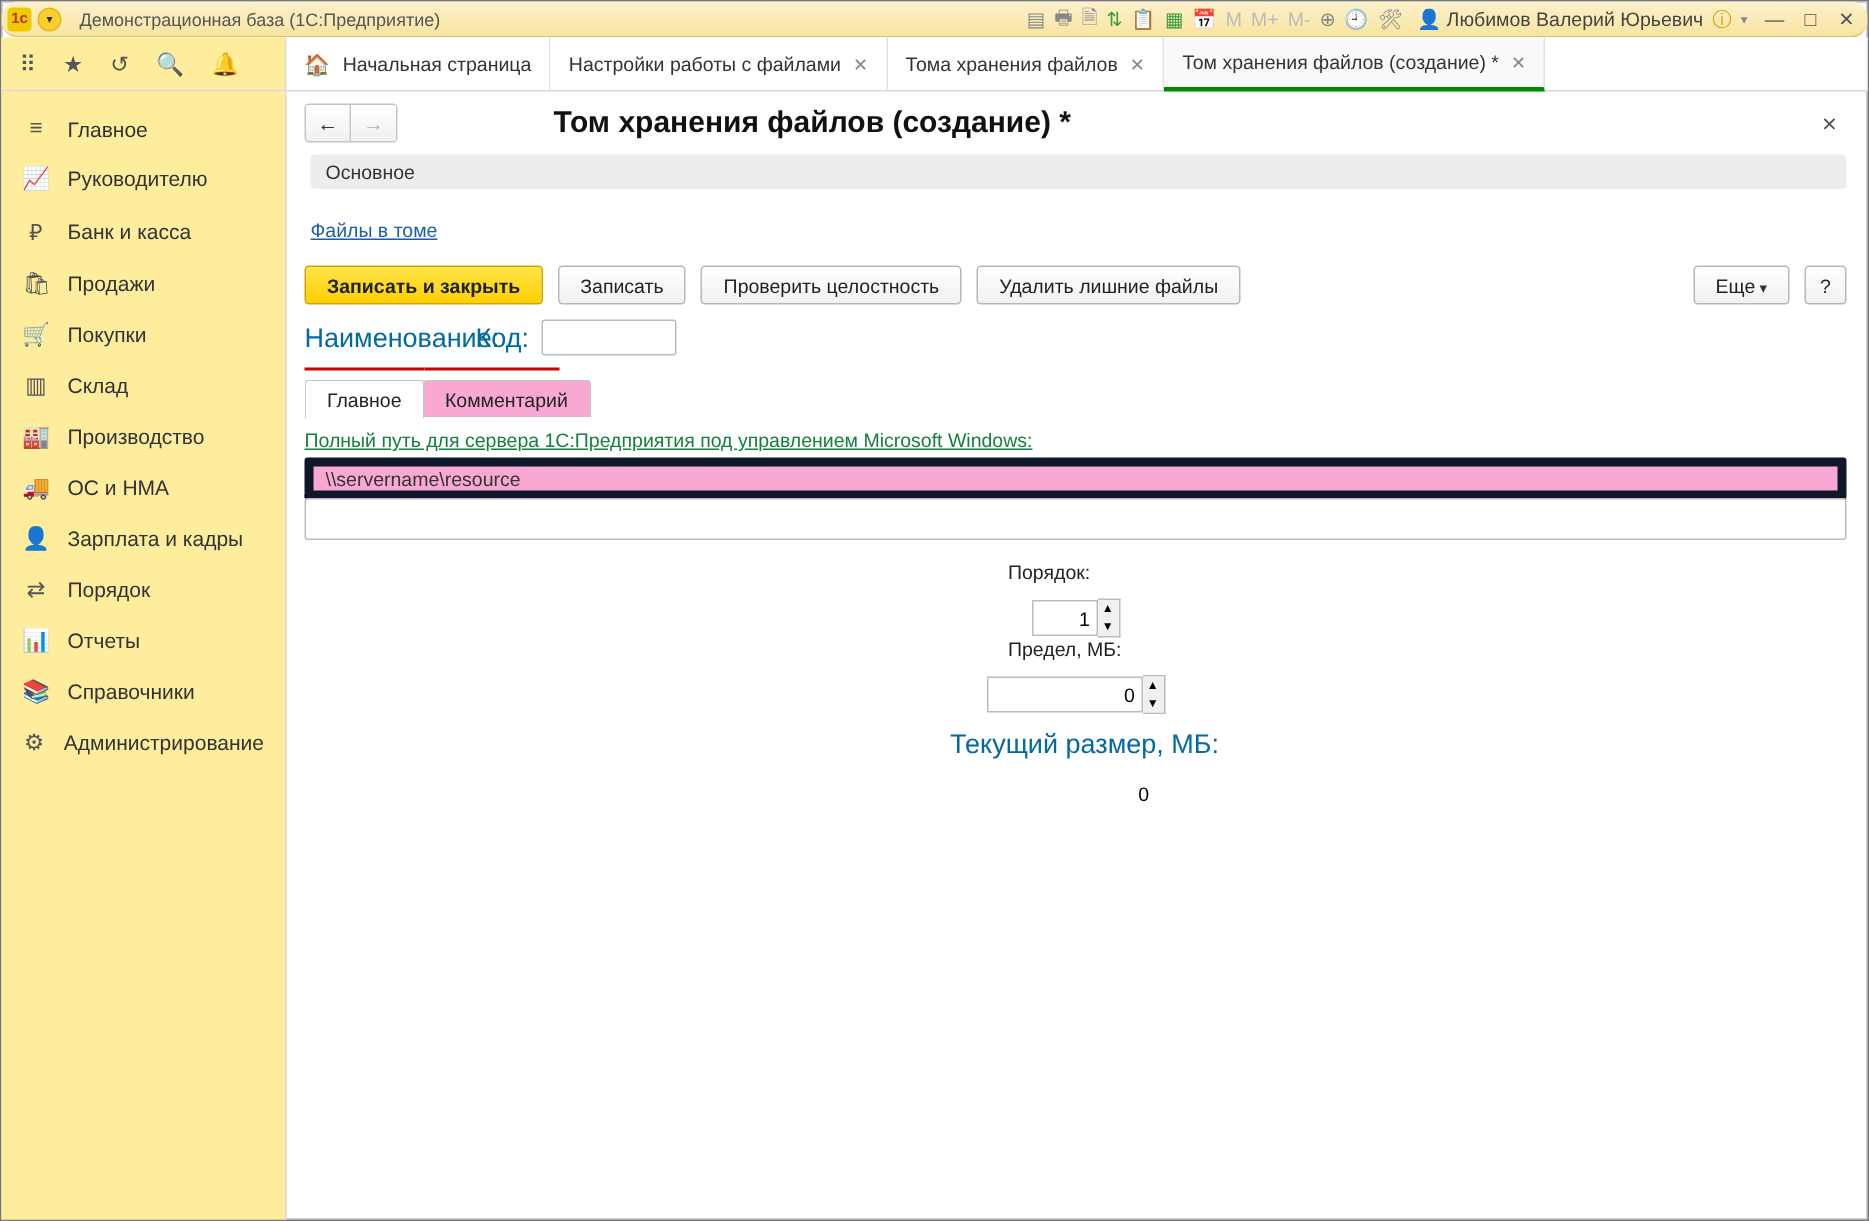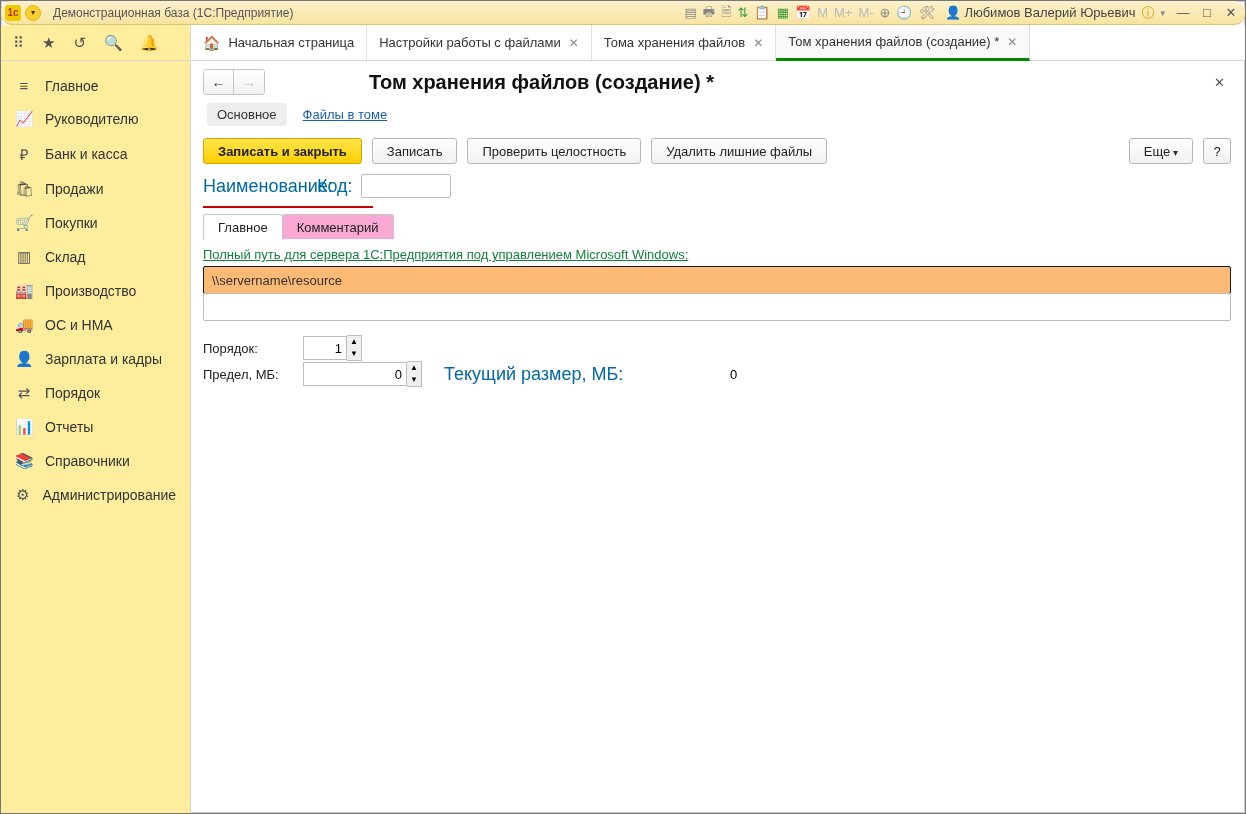--- a/index.html
+++ b/index.html
@@ -61,21 +61,21 @@
   .navbtns { display:flex; border:1px solid #c5c5c5; border-radius:3px; overflow:hidden; }
   .navbtns button {
     width:30px; height:24px; border:none; background:linear-gradient(#fff,#f0f0f0);
     cursor:pointer; color:#333; font-size:14px;
   }
   .navbtns button:first-child { border-right:1px solid #c5c5c5; font-weight:bold; }
   .navbtns button:last-child { color:#bbb; }
   .page-title { flex:1; text-align:left; font-size:20px; font-weight:bold; color:#111; padding-left:94px;}
   .close-x { cursor:pointer; color:#555; padding:2px 6px; }
 
-  .subnav { display:flex; gap:16px; margin:2px 0 12px 4px; font-size:13px;}
+  .subnav { display:flex; gap:16px; margin:2px 0 12px 4px; font-size:13px;flex-direction:column;}
   .subnav .sn-active { color:#333; background:#ededed; padding:4px 10px; border-radius:3px;}
   .subnav .sn-link { color:#1a5fae; text-decoration:underline; padding:4px 0; cursor:pointer;}
 
   .toolbar { display:flex; gap:10px; align-items:center; margin-bottom:10px;}
   .btn {
     height:26px; padding:0 14px; border:1px solid #b7b7b7; border-radius:3px;
     background:linear-gradient(#fff,#f1f1f1); cursor:pointer; font-size:13px; color:#222;
   }
   .btn.primary { background:linear-gradient(#ffe54a,#ffcf00); border-color:#d1a500; font-weight:bold;}
   .toolbar-spacer { flex:1; }
@@ -100,26 +100,26 @@
     font-size:13px; cursor:pointer; margin-right:-1px; border-radius:3px 3px 0 0;
   }
   .intab.active { background:#fff; position:relative; z-index:2; }
   .intabpanel {
     border:1px solid #c7c7c7; border-radius:0 3px 3px 3px; padding:12px 12px 14px 12px;
     background:#fff; border-top:1px solid #c7c7c7; margin-top:-1px;
   }
 
   .field-label { font-size:13px; color:#15803d; margin-bottom:4px; display:block;text-decoration:underline;}
   .path-input {
-    width:100%; height:28px; border:1px solid #0f172a; background:#fdba74;
+    width:100%; height:28px; border:6px solid #0f172a; background:#f9a8d4;
     padding:0 8px; font-size:13px; color:#333; border-radius:2px;
   }
   .path-input.plain { border:1px solid #bcbcbc; background:#fff; }
 
-  .numrow { display:flex; align-items:center; gap:10px; margin-top:14px;}
+  .numrow { display:flex; align-items:center; gap:10px; margin-top:14px;flex-direction:column;}
   .numlabel { width:90px; font-size:13px;}
   .numbox { display:flex; align-items:center;}
   .numbox input { width:44px; height:24px; border:1px solid #bcbcbc; text-align:right; padding-right:4px; font-size:13px;}
   .spin { display:flex; flex-direction:column; border:1px solid #bcbcbc; border-left:none;}
   .spin button { width:14px; height:12px; border:none; background:#f0f0f0; font-size:8px; line-height:8px; cursor:pointer; padding:0;}
   .readonly-num { width:110px; height:24px; border:none; text-align:right; padding-right:6px; font-size:13px; background:transparent;}
   .border-none{border:none;}
   .intabpanel.border-none{border:none;padding:8px 0 0 0;}
 </style>
 </head>

